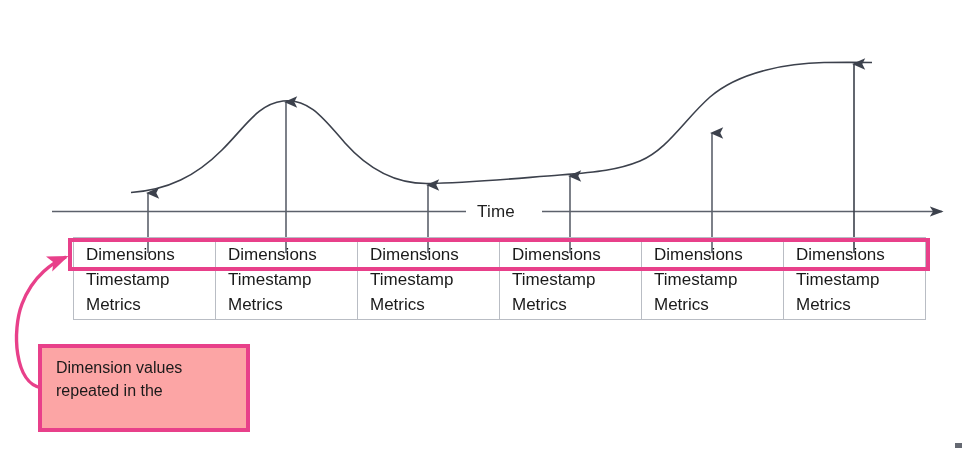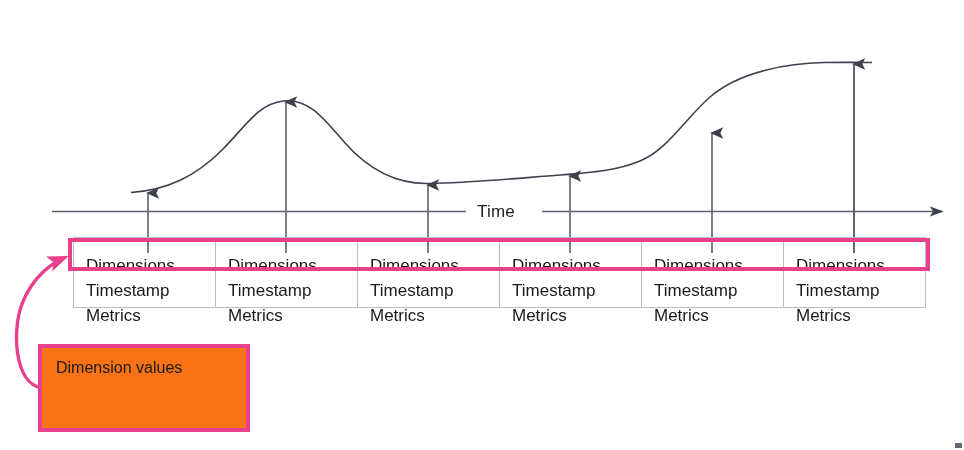--- a/index.html
+++ b/index.html
@@ -30,24 +30,24 @@
     color: #1f1f1f;
     letter-spacing: 0.2px;
     background: #ffffff;
     padding: 0 7px;
     line-height: 1;
   }
   .record-box {
     position: absolute;
     box-sizing: border-box;
     width: 143px;
-    height: 71px;
+    height: 83px;
     border: 1px solid #b9bdc4;
     background: transparent;
-    padding: 15px 0 0 12px;
+    padding: 4px 0 0 12px;
   }
   .record-line {
     font-size: 17px;
     color: #1a1a1a;
     line-height: 25px;
     white-space: nowrap;
   }
   #highlight-band {
     position: absolute;
     box-sizing: border-box;
@@ -60,21 +60,21 @@
     pointer-events: none;
   }
   #callout-box {
     position: absolute;
     box-sizing: border-box;
     left: 38px;
     top: 344px;
     width: 212px;
     height: 88px;
     border: 4px solid #e8408a;
-    background: #f97316;
+    background: #fca5a5;
     padding: 8px 0 0 14px;
   }
   .callout-line {
     font-size: 16px;
     color: #1a1a1a;
     line-height: 23px;
     white-space: nowrap;
   }
   .corner-speck {
     position: absolute;
@@ -161,16 +161,17 @@
   <div class="record-box" style="left:783px; top:237px;">
     <div class="record-line">Dimensions</div>
     <div class="record-line">Timestamp</div>
     <div class="record-line">Metrics</div>
   </div>
 
   <div id="highlight-band"></div>
 
   <div id="callout-box">
     <div class="callout-line">Dimension values</div>
+    <div class="callout-line">repeated in the</div>
   </div>
 
   <div class="corner-speck"></div>
 </div>
 
 </body></html>

